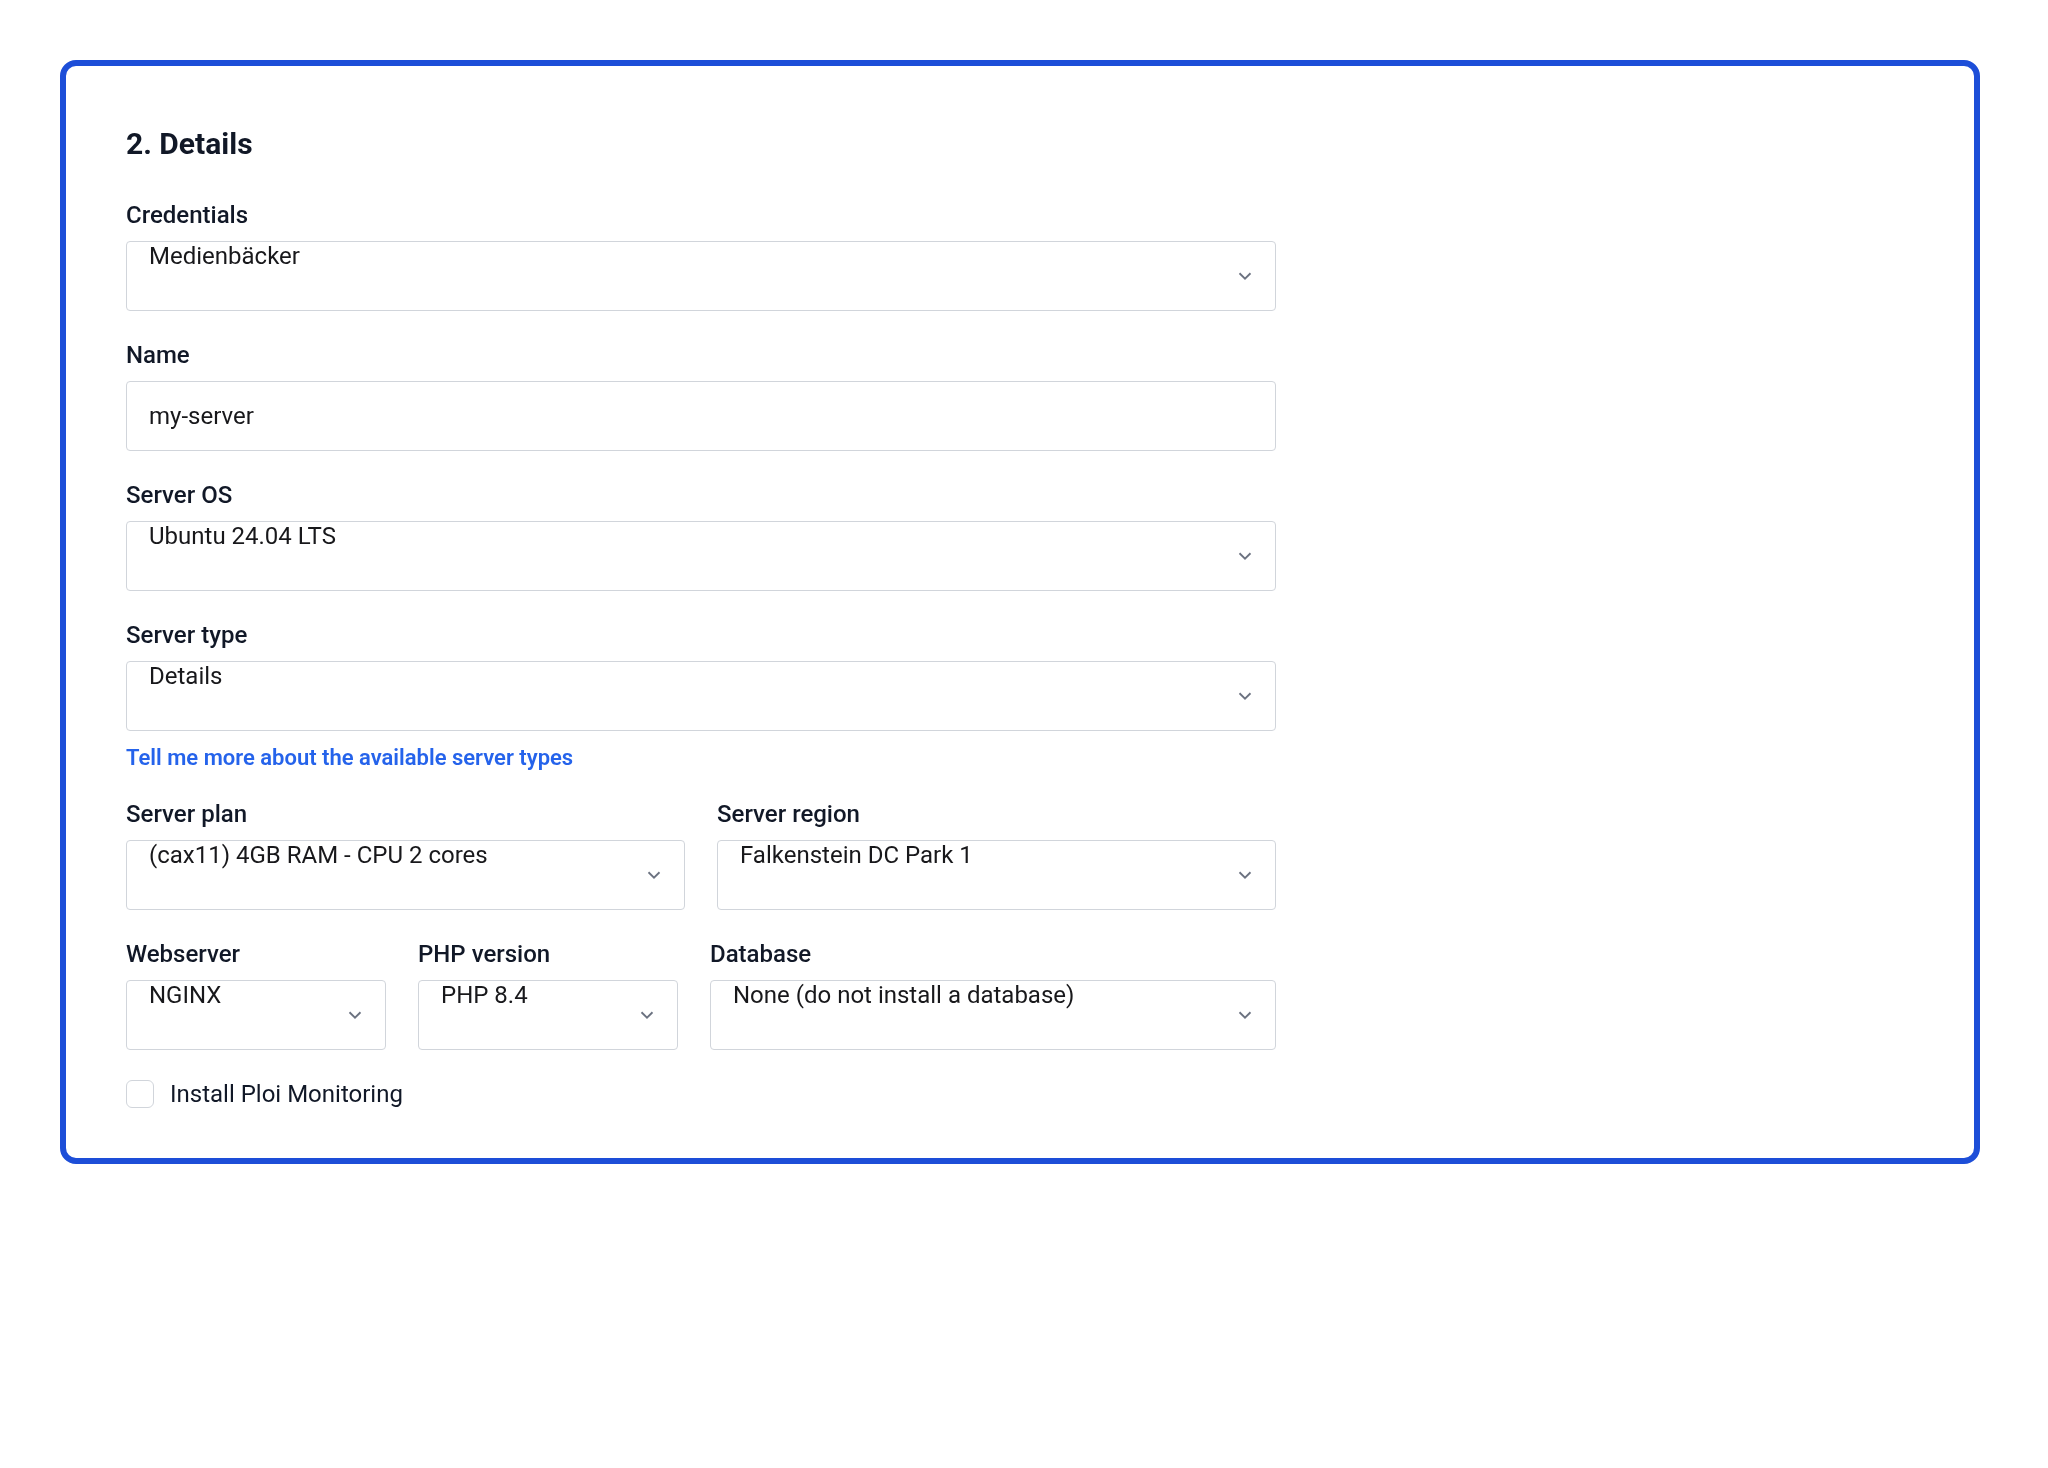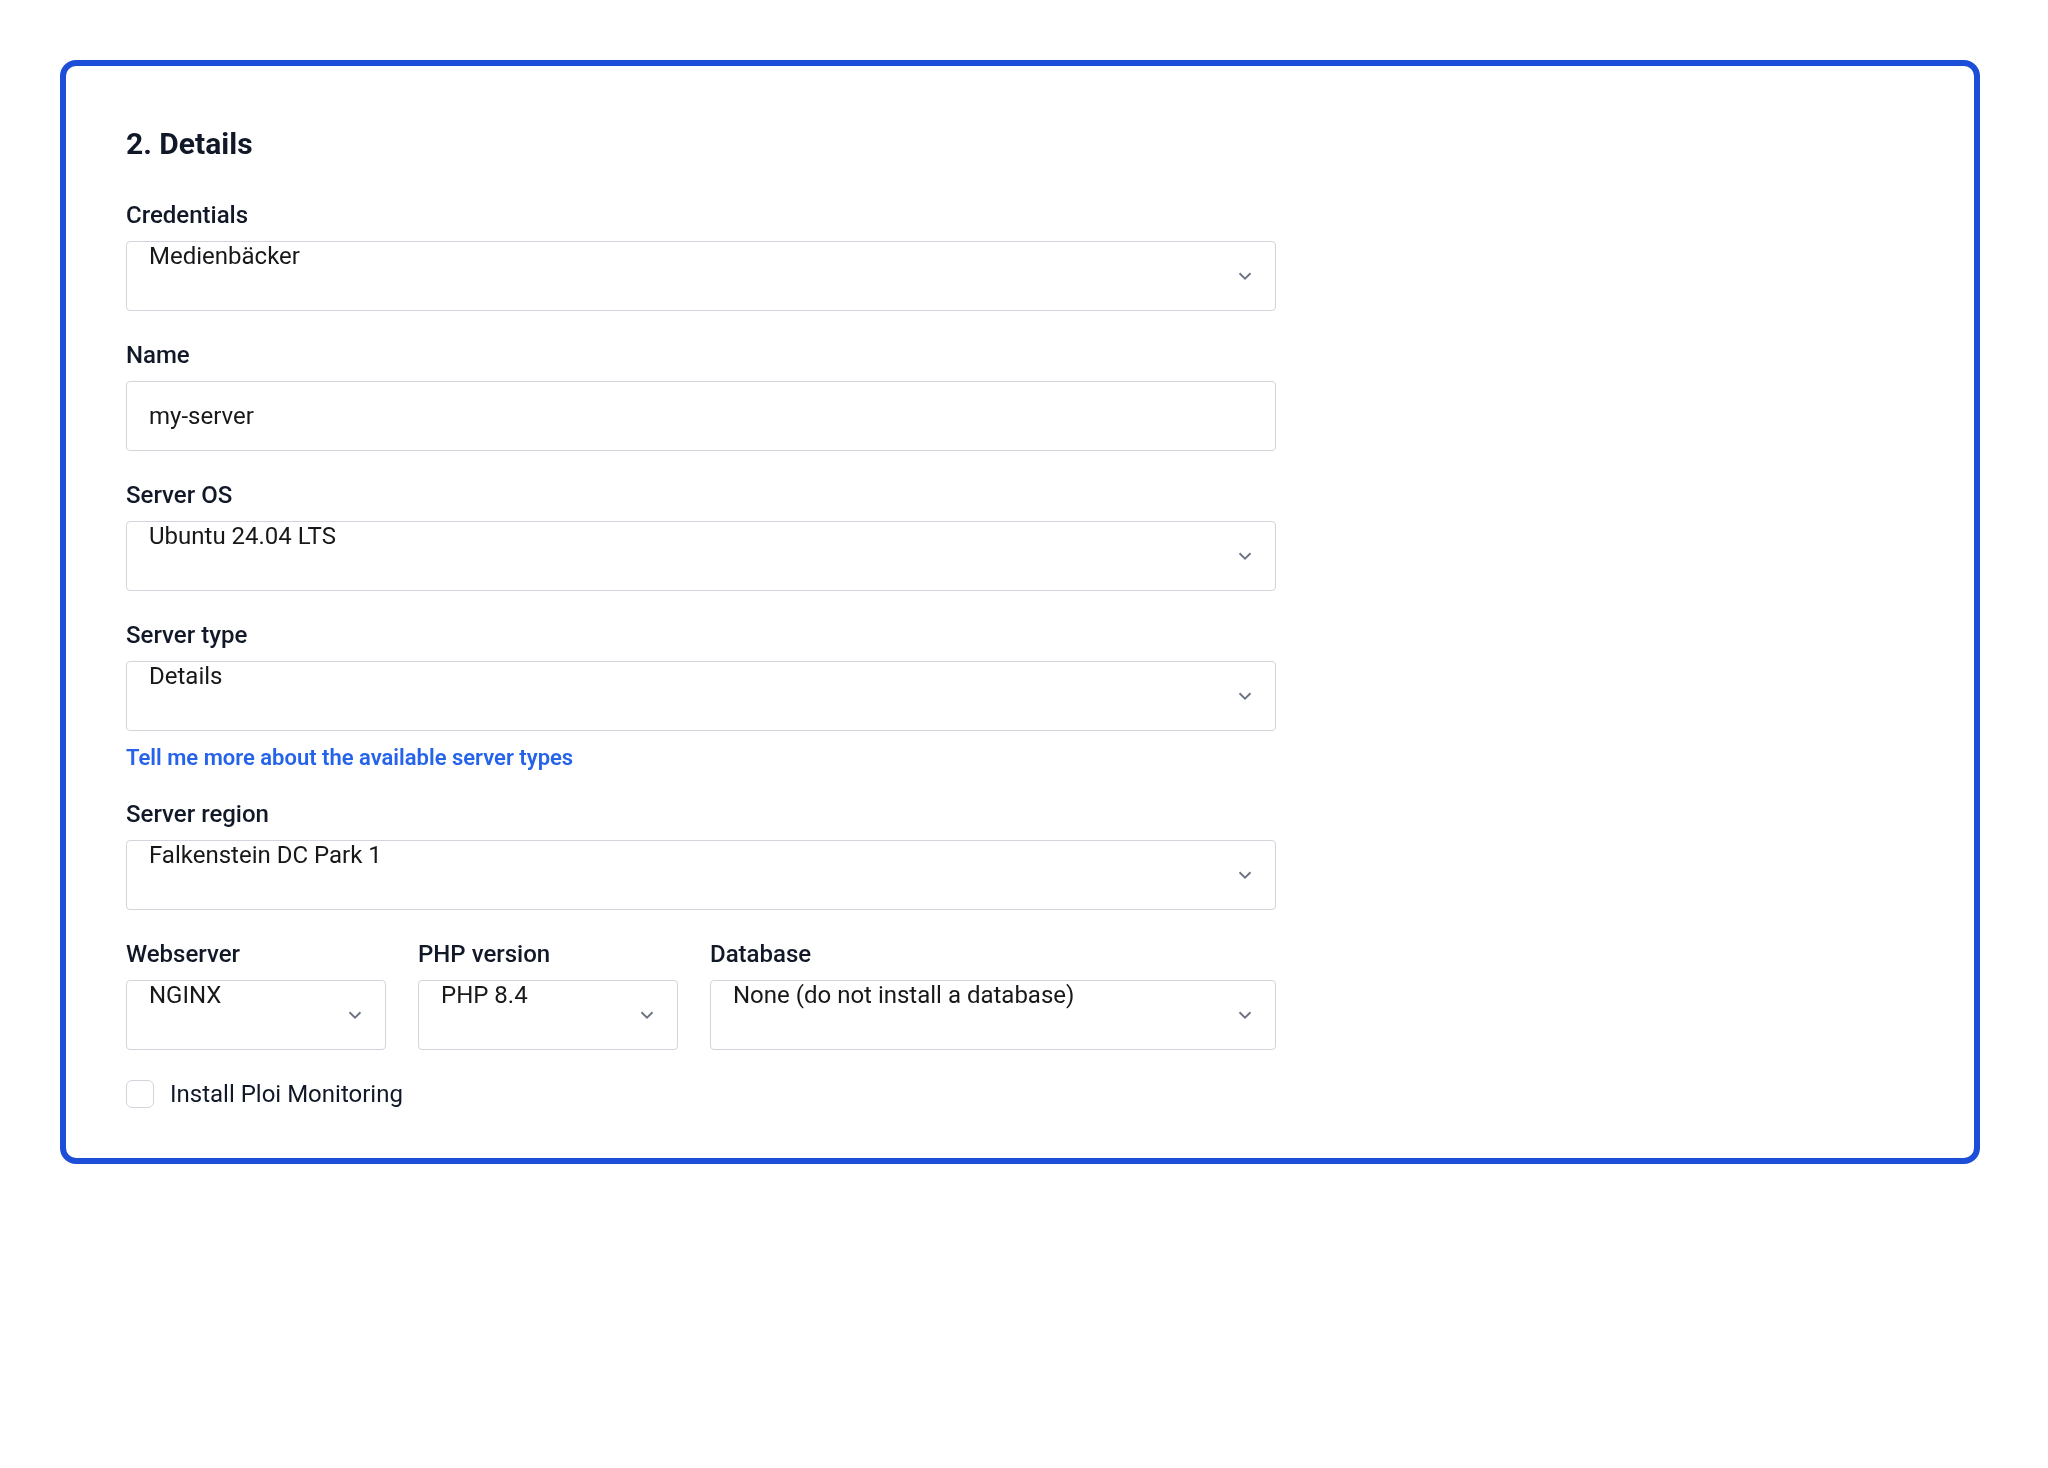--- a/index.html
+++ b/index.html
@@ -161,20 +161,29 @@
       <div class="form-select">Details</div>
       <svg class="chevron" viewBox="0 0 24 24">
           <polyline points="6 9 12 15 18 9"></polyline>
         </svg>
     </div>
     <a href="#" class="help-link">Tell me more about the available server types</a>
   </div>
 
   <div class="row form-group">
     <div class="col">
+      <label class="form-label">Server plan</label>
+      <div class="select-wrapper">
+        <div class="form-select">(cax11) 4GB RAM - CPU 2 cores</div>
+        <svg class="chevron" viewBox="0 0 24 24">
+            <polyline points="6 9 12 15 18 9"></polyline>
+          </svg>
+      </div>
+    </div>
+    <div class="col">
       <label class="form-label">Server region</label>
       <div class="select-wrapper">
         <div class="form-select">Falkenstein DC Park 1</div>
         <svg class="chevron" viewBox="0 0 24 24">
             <polyline points="6 9 12 15 18 9"></polyline>
           </svg>
       </div>
     </div>
   </div>
 

